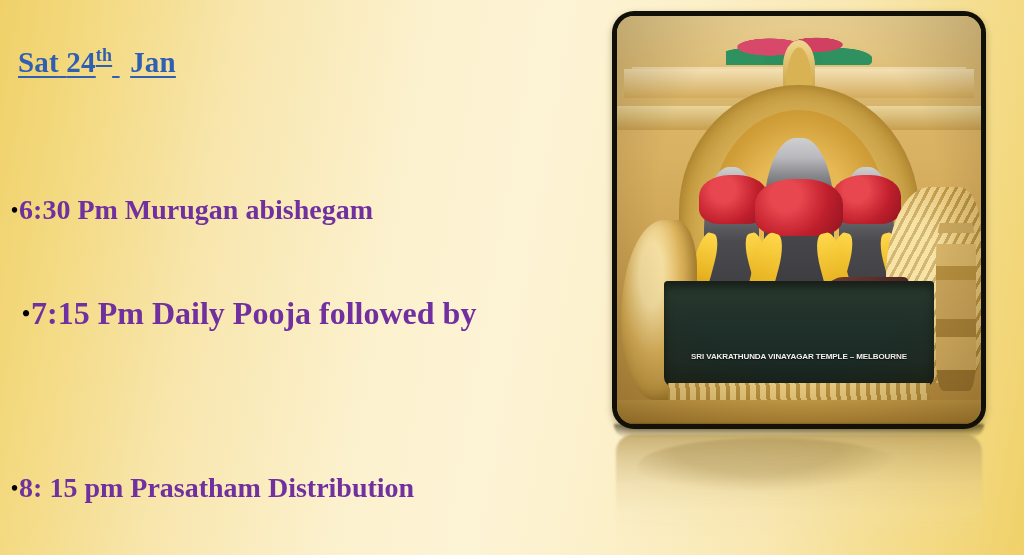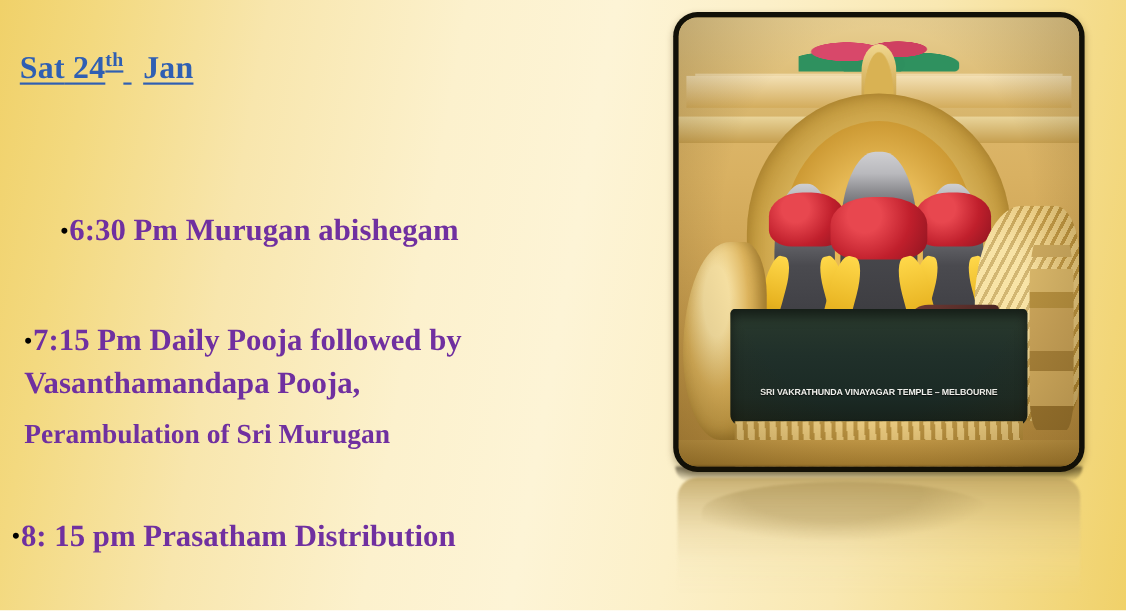--- a/index.html
+++ b/index.html
@@ -93,26 +93,25 @@
   }
   .sub-line {
     display: block;
   }
 
   #bullet-1 {
     left: 11px;
     top: 194px;
     font-size: 28px;
     line-height: 1.12;
-    margin-left: 44px;
   }
   #bullet-2 {
     left: 11px;
     top: 291px;
-    font-size: 28px;
+    font-size: 32px;
     line-height: 1.38;
   }
   #bullet-2 .sub-line {
     padding-left: 11px;
   }
   #bullet-2-extra {
     left: 22px;
     top: 381px;
     font-size: 25px;
     line-height: 1.2;
@@ -378,24 +377,22 @@
       <span class="u">Sat</span><span class="u">&nbsp;</span><span class="u">24</span><sup class="u">th</sup><span class="u date-gap">&nbsp;</span><span class="u">Jan</span>
     </div>
 
 
     <div class="bullet-block" id="bullet-1">
       <span class="dot">•</span><span>6:30 Pm  Murugan abishegam</span>
     </div>
 
     <div class="bullet-block" id="bullet-2">
       <span class="sub-line"><span class="dot">•</span><span>7:15 Pm  Daily Pooja followed by</span></span>
-      <span class="sub-line">Vasanthamandapa Pooja,</span>
     </div>
 
-    <div class="bullet-block" id="bullet-2-extra">Perambulation of  Sri  Murugan</div>
 
     <div class="bullet-block" id="bullet-3">
       <span class="dot">•</span><span>8: 15 pm Prasatham Distribution</span>
     </div>
   </div>
 
   <div id="photo-wrap">
     <div id="photo-frame">
       <div id="photo">
         <div class="p-layer" id="wall-top"></div>

